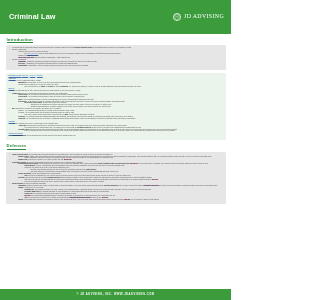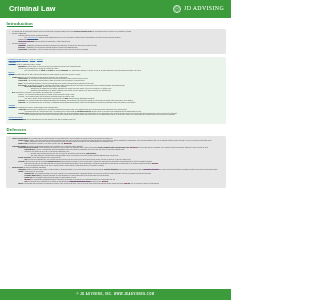--- a/index.html
+++ b/index.html
@@ -13,21 +13,21 @@
   body {
     font-family: "Liberation Sans", sans-serif;
     background: #ffffff;
     font-size: 1.35px;
     line-height: 1.32;
     color: #3a3a3a;
   }
 
   
   .header {
-    height: 18px;
+    height: 34px;
     background: #3c9c3c;
     display: flex;
     align-items: center;
     justify-content: space-between;
     padding: 0 7px 0 9px;
   }
   .header-title {
     color: #ffffff;
     font-size: 7.2px;
     font-weight: bold;

